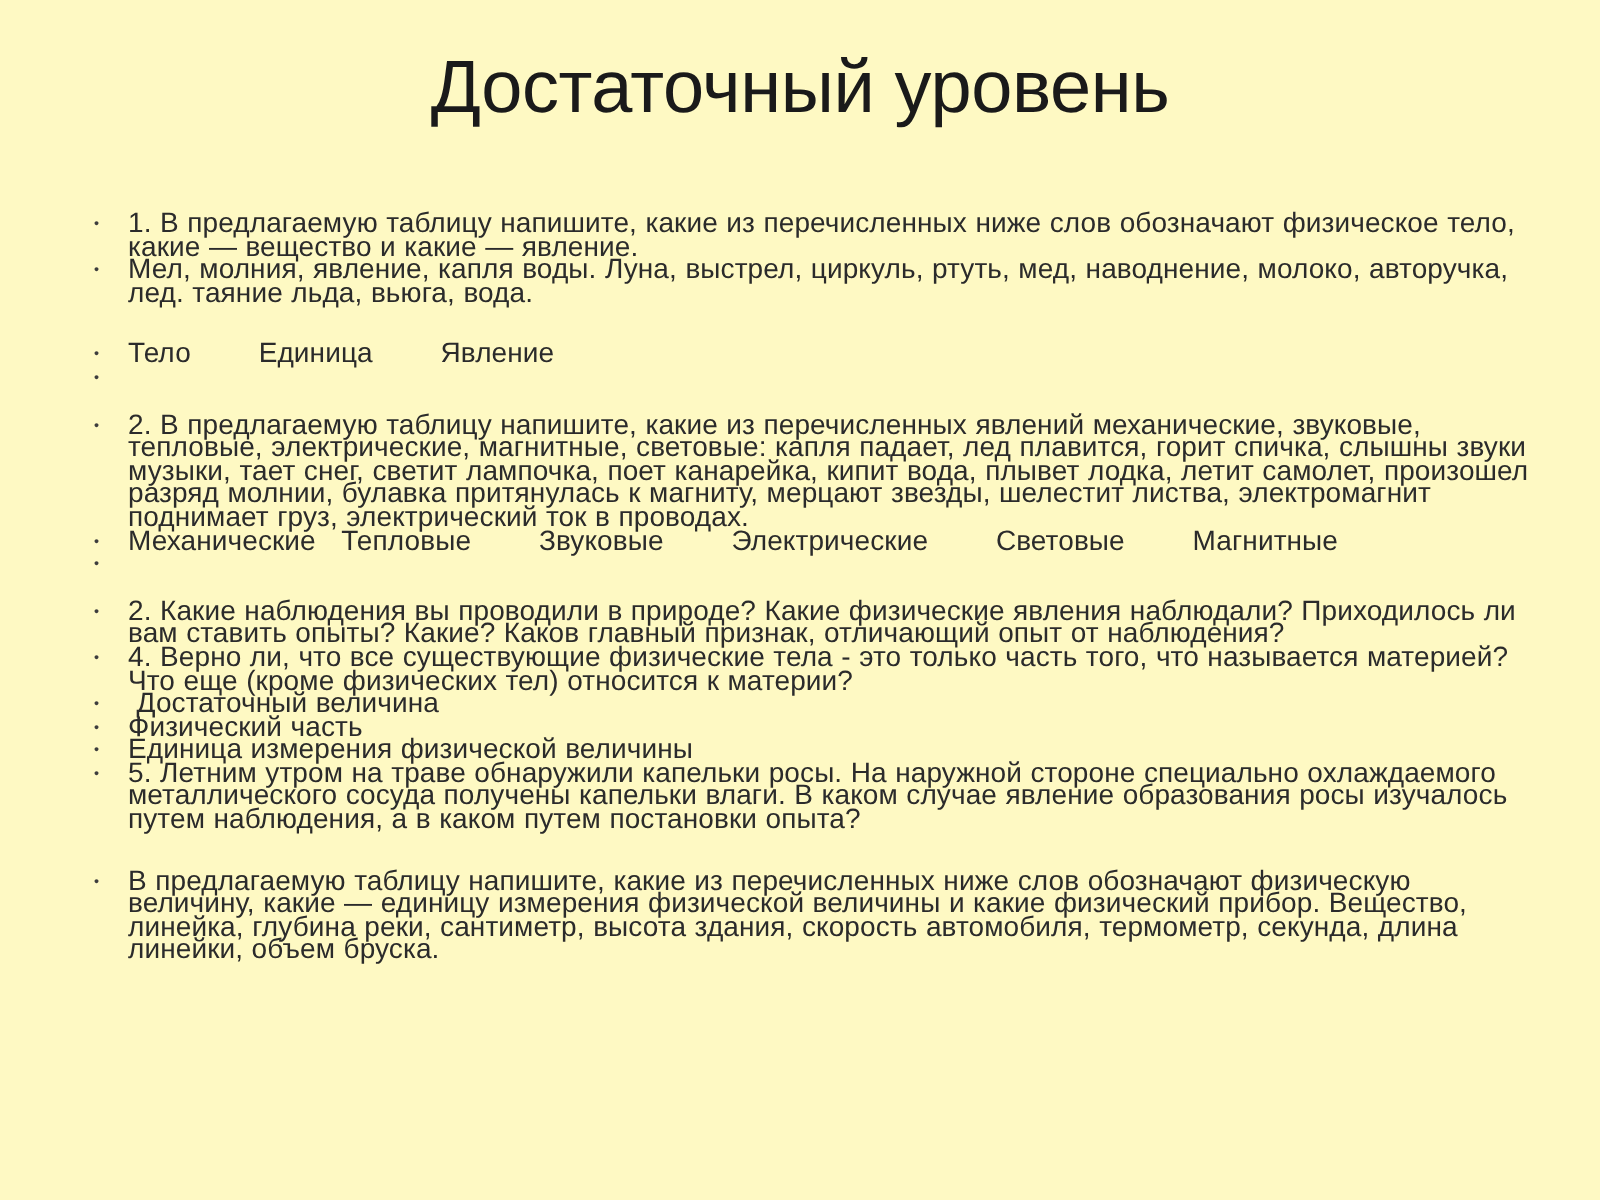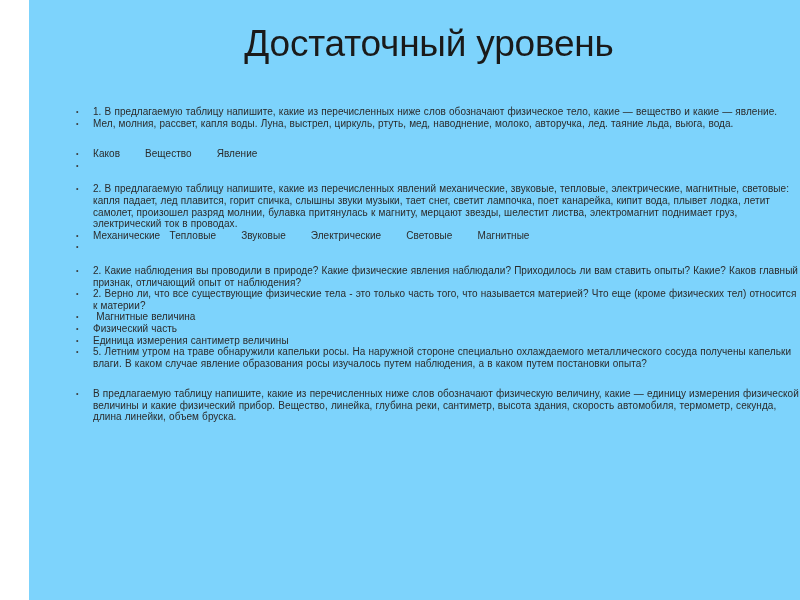--- a/index.html
+++ b/index.html
@@ -11,22 +11,21 @@
     height: 600px;
     background: #ffffff;
     font-family: "Liberation Sans", "DejaVu Sans", sans-serif;
     overflow: hidden;
     position: relative;
   }
 
   #slide {
     position: absolute;
     inset: 0;
-    background: #7dd3fc;
-    margin-left: 29px;
+    background: #fef9c3;
   }
 
   
   .slide-title {
     position: absolute;
     left: 0;
     top: 22px;
     width: 800px;
     text-align: center;
     font-size: 37px;
@@ -58,21 +57,21 @@
     line-height: 11.6px;
     color: #3d3d3d;
     text-align: left;
     padding-left: 7px;
     box-sizing: border-box;
     user-select: none;
   }
 
   .bullet-text {
     flex: 1 1 auto;
-    font-size: 10px;
+    font-size: 14px;
     line-height: 11.6px;
     color: #2b2b2b;
     text-align: left;
     word-spacing: 0.3px;
     letter-spacing: 0.05px;
     white-space: pre-wrap;
   }
 
   .bullet-text.empty-line {
     min-height: 11.6px;
@@ -93,28 +92,28 @@
   <div class="slide-title">Достаточный уровень</div>
 
   <div class="body-area" id="body-area">
       <div>
         <div class="bullet-row">
           <span class="bullet-mark">•</span>
           <span class="bullet-text">1. В предлагаемую таблицу напишите, какие из перечисленных ниже слов обозначают физическое тело, какие — вещество и какие — явление.</span>
         </div>
         <div class="bullet-row">
           <span class="bullet-mark">•</span>
-          <span class="bullet-text">Мел, молния, рассвет, капля воды. Луна, выстрел, циркуль, ртуть, мед, наводнение, молоко, авторучка, лед. таяние льда, вьюга, вода.</span>
+          <span class="bullet-text">Мел, молния, явление, капля воды. Луна, выстрел, циркуль, ртуть, мед, наводнение, молоко, авторучка, лед. таяние льда, вьюга, вода.</span>
         </div>
       </div>
       <div class="gap-lg"></div>
       <div>
         <div class="bullet-row">
           <span class="bullet-mark">•</span>
-          <span class="bullet-text columns">Каков        Вещество        Явление</span>
+          <span class="bullet-text columns">Тело        Единица        Явление</span>
         </div>
         <div class="bullet-row">
           <span class="bullet-mark">•</span>
           <span class="bullet-text empty-line"></span>
         </div>
       </div>
       <div class="gap-md"></div>
       <div>
         <div class="bullet-row">
           <span class="bullet-mark">•</span>
@@ -130,33 +129,33 @@
         </div>
       </div>
       <div class="gap-md"></div>
       <div>
         <div class="bullet-row">
           <span class="bullet-mark">•</span>
           <span class="bullet-text">2. Какие наблюдения вы проводили в природе? Какие физические явления наблюдали? Приходилось ли вам ставить опыты? Какие? Каков главный признак, отличающий опыт от наблюдения?</span>
         </div>
         <div class="bullet-row">
           <span class="bullet-mark">•</span>
-          <span class="bullet-text">2. Верно ли, что все существующие физические тела - это только часть того, что называется материей? Что еще (кроме физических тел) относится к материи?</span>
+          <span class="bullet-text">4. Верно ли, что все существующие физические тела - это только часть того, что называется материей? Что еще (кроме физических тел) относится к материи?</span>
         </div>
         <div class="bullet-row">
           <span class="bullet-mark">•</span>
-          <span class="bullet-text"> Магнитные величина</span>
+          <span class="bullet-text"> Достаточный величина</span>
         </div>
         <div class="bullet-row">
           <span class="bullet-mark">•</span>
           <span class="bullet-text">Физический часть</span>
         </div>
         <div class="bullet-row">
           <span class="bullet-mark">•</span>
-          <span class="bullet-text">Единица измерения сантиметр величины</span>
+          <span class="bullet-text">Единица измерения физической величины</span>
         </div>
         <div class="bullet-row">
           <span class="bullet-mark">•</span>
           <span class="bullet-text">5. Летним утром на траве обнаружили капельки росы. На наружной стороне специально охлаждаемого металлического сосуда получены капельки влаги. В каком случае явление образования росы изучалось путем наблюдения, а в каком путем постановки опыта?</span>
         </div>
       </div>
       <div class="gap-lg"></div>
       <div>
         <div class="bullet-row">
           <span class="bullet-mark">•</span>

